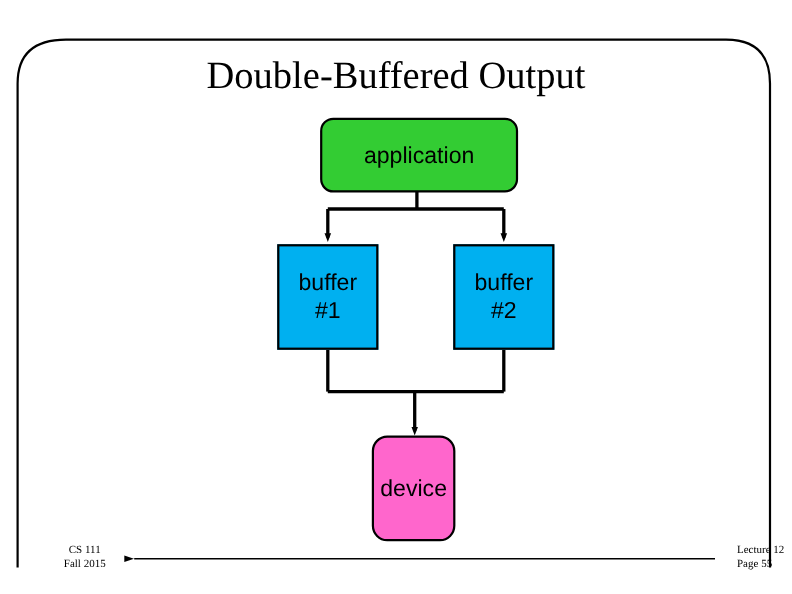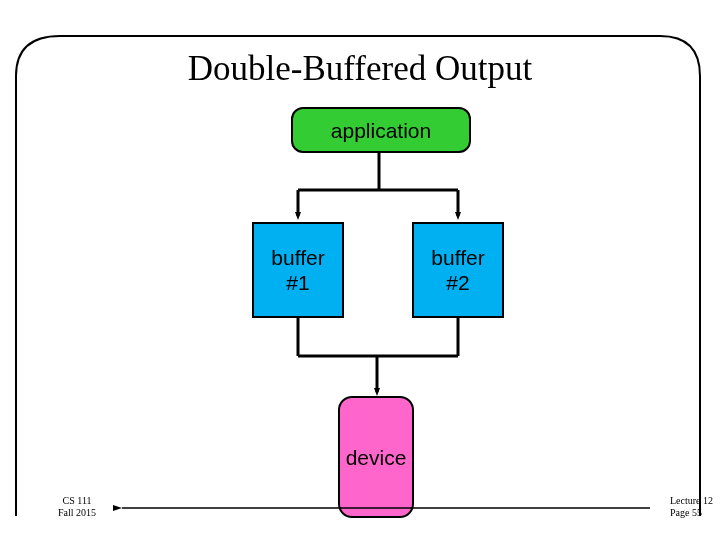--- a/index.html
+++ b/index.html
@@ -46,21 +46,21 @@
     color: #000000;
     font-family: "Liberation Sans", sans-serif;
     font-size: 21px;
     line-height: 25px;
     border: 2px solid #000000;
   }
   #node-application {
     left: 291px;
     top: 107px;
     width: 180px;
-    height: 46px;
+    height: 68px;
     background: #33cc33;
     border-radius: 12px;
   }
   #node-buffer1 {
     left: 252px;
     top: 222px;
     width: 92px;
     height: 96px;
     background: #00b0f0;
   }
@@ -68,21 +68,21 @@
     left: 412px;
     top: 222px;
     width: 92px;
     height: 96px;
     background: #00b0f0;
   }
   #node-device {
     left: 338px;
     top: 396px;
     width: 76px;
-    height: 122px;
+    height: 96px;
     background: #ff66cc;
     border-radius: 14px;
   }
   #node-device .node-label {
     white-space: nowrap;
     overflow: visible;
   }
   .node-label {
     display: block;
     white-space: pre-line;

